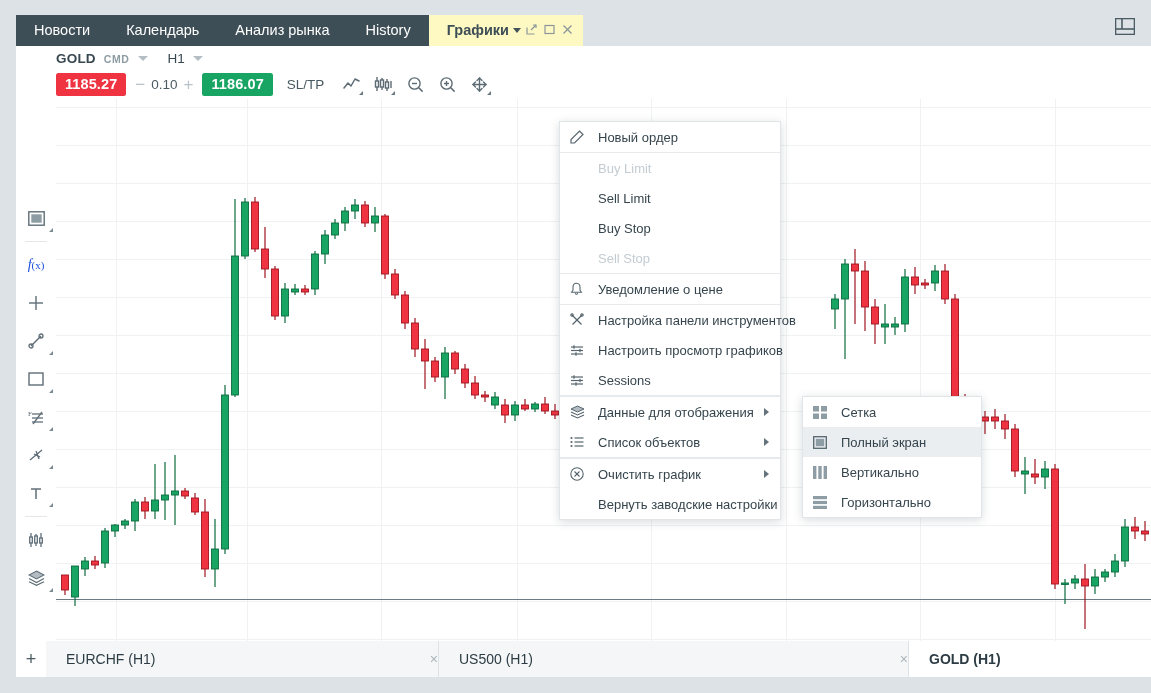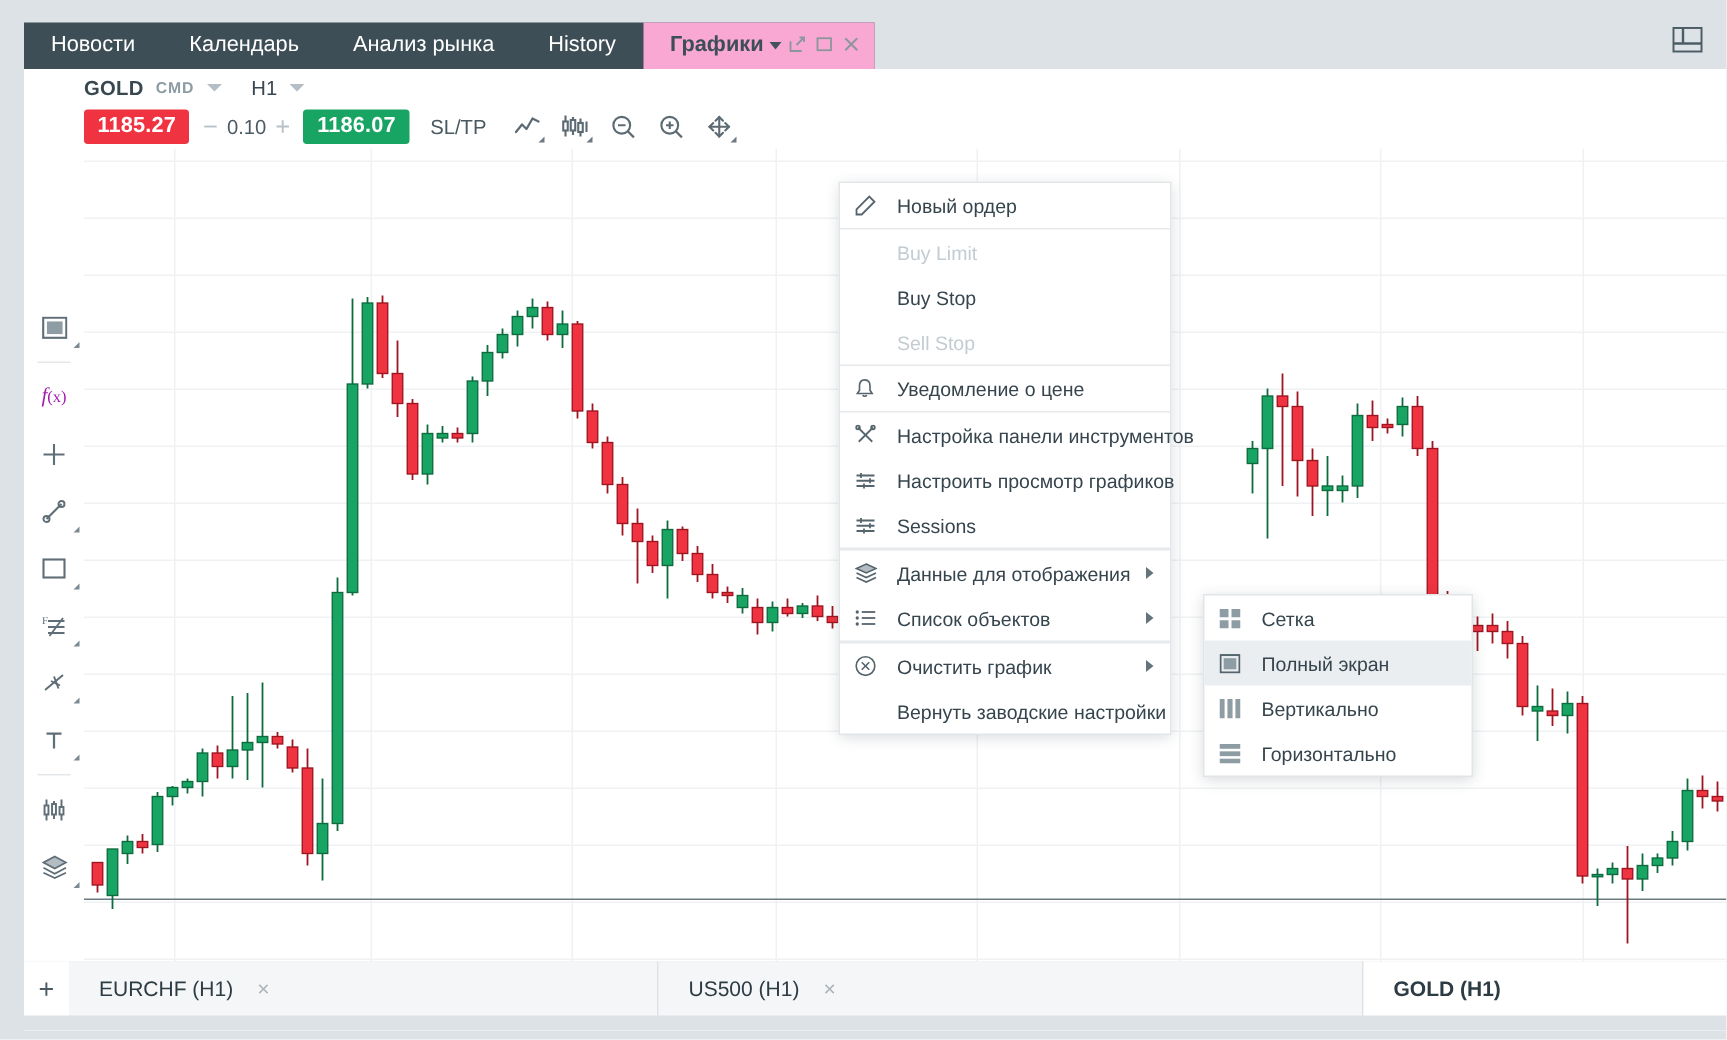--- a/index.html
+++ b/index.html
@@ -29,21 +29,21 @@
     display:flex;align-items:center;
     padding:0 18px;
     color:#ffffff;
     font-size:14.5px;
     line-height:31px;
     white-space:nowrap;
     cursor:pointer;
     user-select:none;
   }
   .nav-tab.active{
-    background:#f9a8d4;
+    background:#fef9c3;
     color:#3e4e56;
     font-weight:bold;
     padding-right:8px;
   }
   .tab-ctl{
     display:flex;align-items:center;gap:5px;margin-left:3px;
   }
   .tab-ctl .ic{
     width:13px;height:13px;display:inline-block;color:#8b969c;
     position:relative;
@@ -100,21 +100,21 @@
     border-left:4px solid transparent;border-top:4px solid transparent;
     border-right:4px solid #6c7b83;border-bottom:0;
   }
   
   #rail{
     position:absolute;left:0;top:53px;width:40px;height:588px;
     background:#ffffff;
   }
   .rail-ic{
     width:40px;height:38px;display:flex;align-items:center;justify-content:center;
-    cursor:pointer;color:#a21caf;position:relative;
+    cursor:pointer;color:#1d4ed8;position:relative;
   }
   .rail-ic .corner{
     position:absolute;right:3px;bottom:5px;width:0;height:0;
     border-left:4px solid transparent;border-top:4px solid transparent;
     border-right:4px solid #7c8a92;
   }
   .rail-sep{width:22px;height:1px;background:#e3e7ea;margin:4px auto;}
   
   #plot{
     position:absolute;left:40px;top:53px;width:1095px;height:563px;
@@ -141,21 +141,21 @@
     background:#dde2e6;
   }
   #bottomtabs{
     position:absolute;left:16px;top:0;height:36px;display:flex;align-items:stretch;
   }
   #plus-tab{
     width:30px;background:#ffffff;display:flex;align-items:center;justify-content:center;
     color:#4a5a62;font-size:18px;cursor:pointer;user-select:none;
   }
   .sym-tab{
-    display:flex;align-items:center;
+    display:flex;align-items:center;justify-content:space-between;
     background:#f4f6f7;color:#2d3c44;font-size:14px;
     padding:0 0 0 20px;cursor:pointer;user-select:none;
     border-right:1px solid #dde2e6;
   }
   .sym-tab.active{background:#ffffff;font-weight:bold;border-right:none;}
   .sym-tab .xclose{color:#aab4ba;font-size:14px;margin-left:16px;cursor:pointer;}
   
   #ctxmenu{
     position:absolute;left:559px;top:121px;width:220px;
     background:#ffffff;
@@ -652,20 +652,24 @@
         </span>
         <span>Новый ордер</span>
       </div>
       <div class="mi-sep"></div>
       <div class="mi dis">
         <span class="mi-noic"></span>
         <span>Buy Limit</span>
       </div>
       <div class="mi">
         <span class="mi-noic"></span>
+        <span>Sell Limit</span>
+      </div>
+      <div class="mi">
+        <span class="mi-noic"></span>
         <span>Buy Stop</span>
       </div>
       <div class="mi dis">
         <span class="mi-noic"></span>
         <span>Sell Stop</span>
       </div>
       <div class="mi-sep"></div>
       <div class="mi">
         <span class="mi-ic">
           <svg width="13" height="14" viewBox="0 0 13 14">

